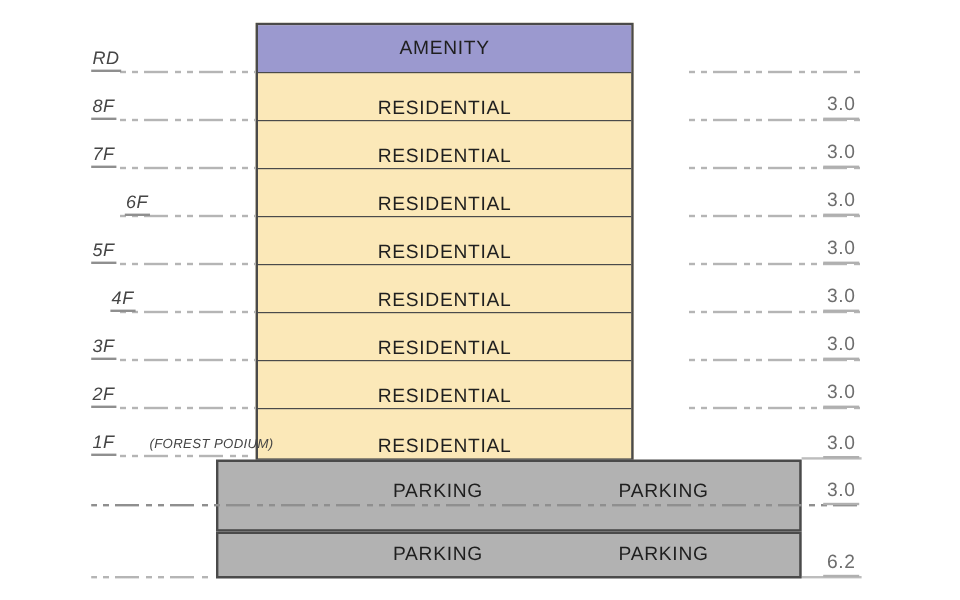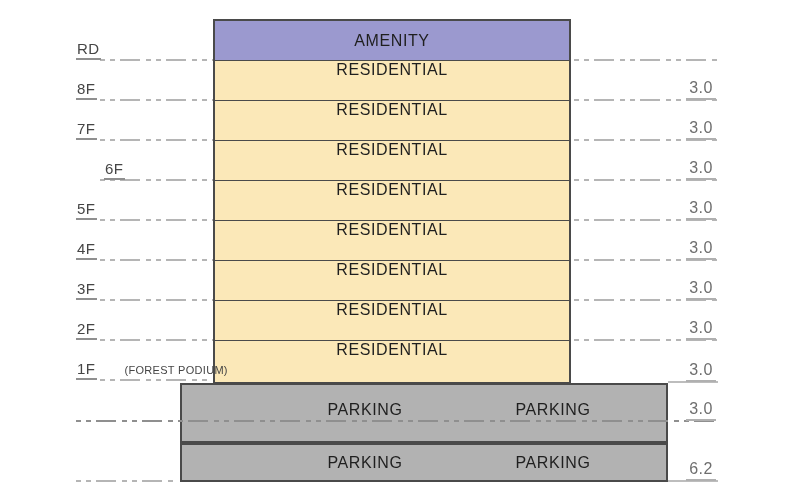--- a/index.html
+++ b/index.html
@@ -2,32 +2,32 @@
 <html><head>
 <meta charset="utf-8">
 <style>
   html,body{margin:0;padding:0;background:#ffffff;}
   #canvas{
     position:relative;width:800px;height:500px;background:#ffffff;
     font-family:"Liberation Sans", sans-serif;overflow:hidden;
   }
   
   .building{
-    position:absolute;left:213px;top:19px;width:358px;height:365px;
+    position:absolute;left:213px;top:19px;width:315px;height:365px;
     box-sizing:border-box;border:2px solid var(--outline);
     background:var(--residential);z-index:1;
     display:flex;flex-direction:column;
   }
   .amenity{
     height:39px;background:var(--amenity);
     display:flex;align-items:center;justify-content:center;
   }
   .band{
     height:40px;box-sizing:border-box;border-top:1px solid var(--outline);
-    display:flex;align-items:flex-start;justify-content:center;
+    display:flex;align-items:flex-end;justify-content:center;
   }
   .band:last-child{flex:1;}
   .band-text{
     font-size:16px;letter-spacing:.6px;color:var(--band_text);white-space:nowrap;
   }
   
   .parking{
     position:absolute;left:180px;width:488px;box-sizing:border-box;
     background:var(--parking);border:2px solid var(--outline);z-index:3;
   }
@@ -46,21 +46,21 @@
   .seg.darkdash{
     z-index:4;
     background:repeating-linear-gradient(90deg,
       #8f8f8f 0 5px, transparent 5px 10px,
       #8f8f8f 10px 15px, transparent 15px 20px,
       #8f8f8f 20px 40px, transparent 40px 46px);
   }
   .seg.solid{background:#bdbdbd;z-index:2;}
   .flabel{
     position:absolute;left:76px;z-index:5;white-space:nowrap;
-    color:var(--floor_label);font-size:15px;letter-spacing:.5px;line-height:17px;
+    color:var(--floor_label);font-size:15px;letter-spacing:.5px;line-height:17px;font-style:italic;
   }
   .flabel .main{display:inline-block;}
   .flabel .main.u{border-bottom:2px solid #8f8f8f;padding:0 1px 1px 1px;}
   .fsub{font-size:11px;letter-spacing:.3px;margin-left:7px;color:var(--floor_label);padding-left:21px;}
   .fnum{
     position:absolute;left:684px;width:34px;text-align:center;z-index:5;
     color:var(--height_label);font-size:16px;letter-spacing:.5px;line-height:18px;text-decoration:underline;
   }
   .fnum span{display:inline-block;border-bottom:2px solid #b0b0b0;padding:0 2px 1px 2px;min-width:26px;}
 </style>
@@ -136,21 +136,21 @@
       </div>
       <div class="row">
         <div class="seg dash" style="left: 100px; width: 113px; top: 219px;"></div>
         <div class="seg dash" style="left: 574px; width: 144px; top: 219px;"></div>
         <div class="flabel" style="bottom: 280px;"><span class="main u">5F</span></div>
         <div class="fnum" style="bottom: 280px;"><span>3.0</span></div>
       </div>
       <div class="row">
         <div class="seg dash" style="left: 100px; width: 113px; top: 259px;"></div>
         <div class="seg dash" style="left: 574px; width: 144px; top: 259px;"></div>
-        <div class="flabel" style="bottom: 240px;"><span class="main u">4F</span></div>
+        <div class="flabel" style="bottom: 240px; margin-left: 16px;"><span class="main u">4F</span></div>
         <div class="fnum" style="bottom: 240px;"><span>3.0</span></div>
       </div>
       <div class="row">
         <div class="seg dash" style="left: 100px; width: 113px; top: 299px;"></div>
         <div class="seg dash" style="left: 574px; width: 144px; top: 299px;"></div>
         <div class="flabel" style="bottom: 200px;"><span class="main u">3F</span></div>
         <div class="fnum" style="bottom: 200px;"><span>3.0</span></div>
       </div>
       <div class="row">
         <div class="seg dash" style="left: 100px; width: 113px; top: 339px;"></div>

